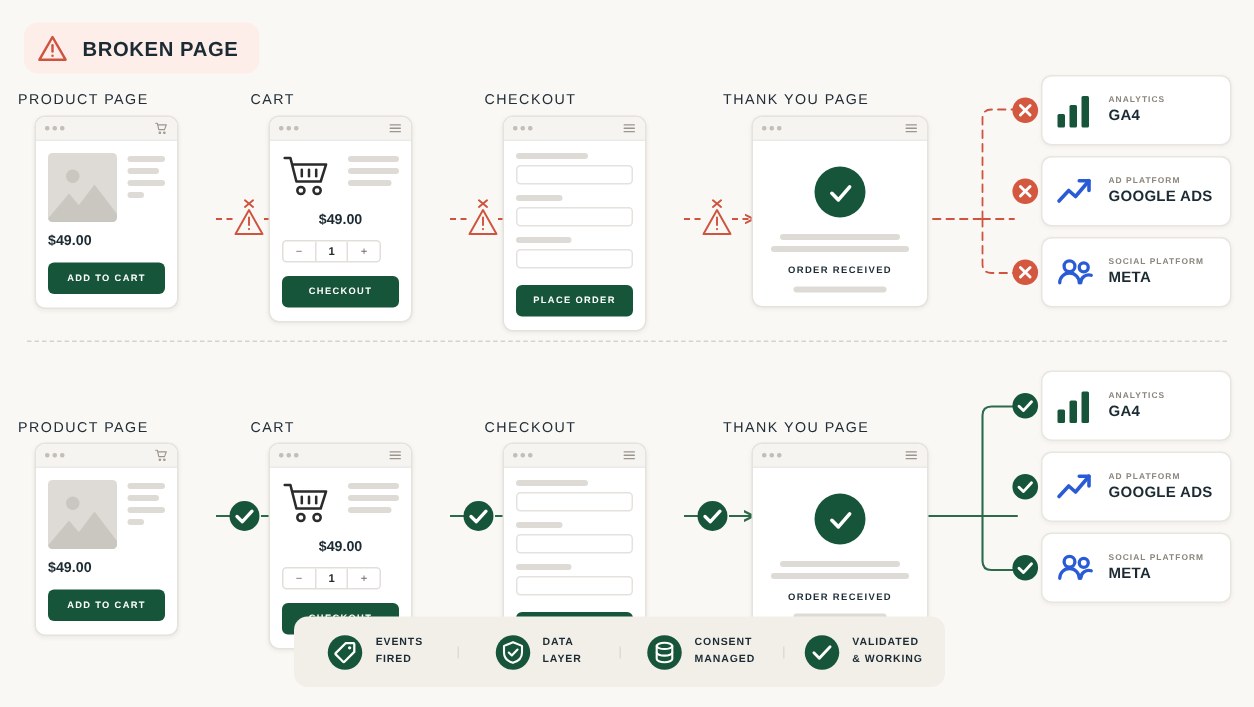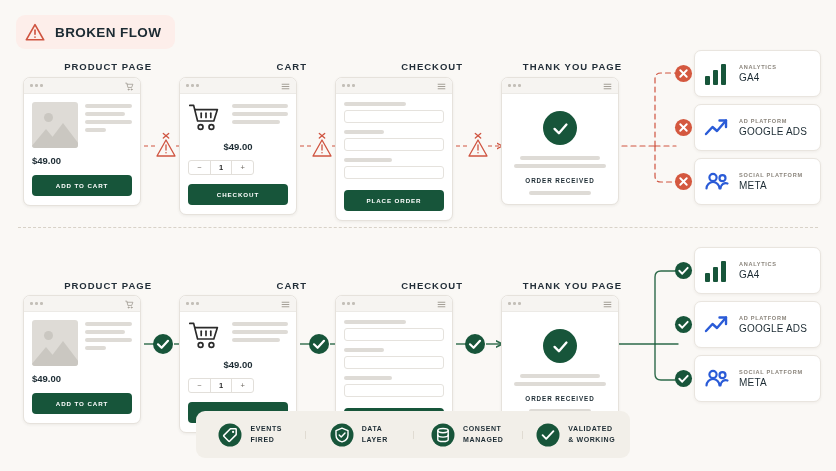--- a/index.html
+++ b/index.html
@@ -25,28 +25,28 @@
   .badge .ic { width: 22px; height: 22px; display:block; }
 
   
   .divider {
     position: absolute; left: 18px; top: 227px; width: 800px; height: 0;
     border-top: 1px dashed #d8d2c8;
   }
 
   
   .coltitle {
-    position: absolute; font-size: 9.5px; font-weight: bold;
-    letter-spacing: 1.0px; color: #222e38; text-align: right;
+    position: absolute; font-size: 9.5px; font-weight: normal;
+    letter-spacing: 1.0px; color: #222e38; text-align: left;
     width: 140px;
   }
 
   
   .card {
-    position: absolute; width: 118px; background: #ffffff;
+    position: absolute; width: 96px; background: #ffffff;
     border: 1px solid #e6e2dc; border-radius: 7px;
     box-shadow: 0 1px 3px rgba(60,50,40,.07);
     overflow: hidden;
   }
   .card.tall { width: 118px; }
   .card-bar {
     height: 16px; background: #f6f4f1; border-bottom: 1px solid #eceae6;
     display: flex; align-items: center; justify-content: space-between;
     padding: 0 6px;
   }
@@ -112,21 +112,21 @@
   
   .dest {
     position: absolute; left: 694px; width: 127px; height: 47px;
     background: #fff; border: 1px solid #e9e5df; border-radius: 7px;
     box-shadow: 0 1px 3px rgba(60,50,40,.06);
     display: flex; align-items: center; gap: 9px; padding: 0 9px;
   }
   .dest .dic { width: 26px; height: 24px; flex: none; display:block; }
   .dest .dtxt { display: flex; flex-direction: column; gap: 2px; }
   .dest .dkicker { font-size: 5.6px; font-weight: bold; letter-spacing: .7px; color: #8b857c; }
-  .dest .dname { font-size: 10px; font-weight: normal; letter-spacing: .2px; color: #1c2b33; }
+  .dest .dname { font-size: 10px; font-weight: bold; letter-spacing: .2px; color: #1c2b33; }
 
   
   .legend {
     position: absolute; left: 196px; top: 411px; width: 434px; height: 47px;
     background: #f2efe9; border-radius: 9px; display: flex; align-items: center;
   }
   .lg-item { flex: 1; display: flex; align-items: center; justify-content: center; gap: 8px; position: relative; }
   .lg-item + .lg-item::before {
     content: ""; position: absolute; left: 0; top: 8px; bottom: 8px; width: 1px; background: #e0dbd2;
   }
@@ -185,21 +185,21 @@
   </svg>
 
   <div class="badge broken">
     <span class="ic">
       <svg viewBox="0 0 24 24" width="22" height="22" fill="none" stroke="#cf5440" stroke-width="1.8" stroke-linecap="round" stroke-linejoin="round">
         <path d="M12 4 L21.5 20.5 H2.5 Z"></path>
         <line x1="12" y1="10" x2="12" y2="14.5"></line>
         <circle cx="12" cy="17.6" r=".9" fill="#cf5440" stroke="none"></circle>
       </svg>
     </span>
-    <span class="badge-text">BROKEN FLOW</span>
+    <span class="badge-text">BROKEN PAGE</span>
   </div>
 
   <div class="coltitle" style="left:12px; top:61px;">PRODUCT PAGE</div>
   <div class="coltitle" style="left:167px;top:61px;">CART</div>
   <div class="coltitle" style="left:323px;top:61px;">CHECKOUT</div>
   <div class="coltitle" style="left:482px;top:61px;">THANK YOU PAGE</div>
 
   <div class="card" style="left:23px; top:77px;">
     <div class="card-bar">
       <span class="dots">

